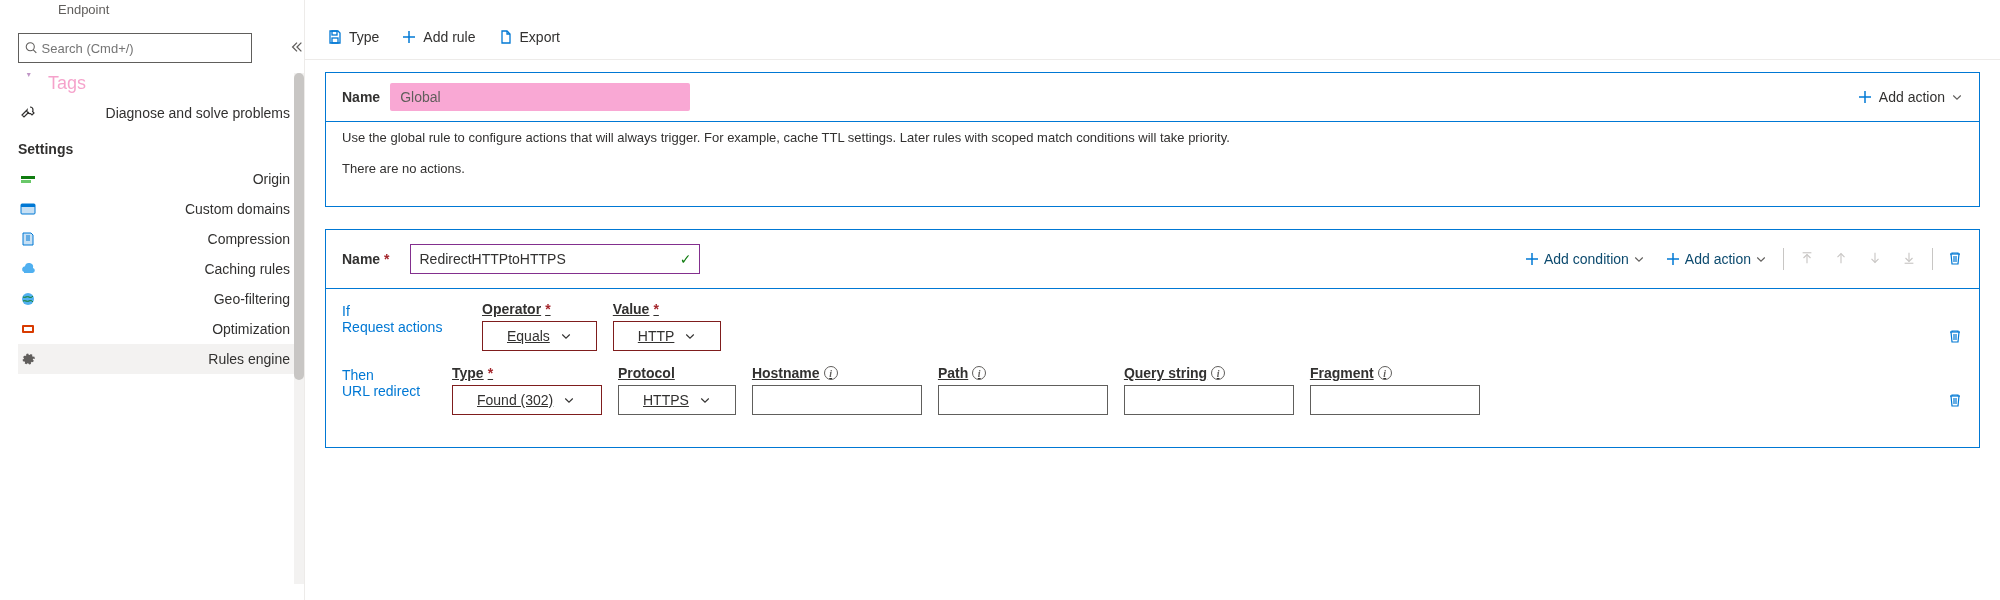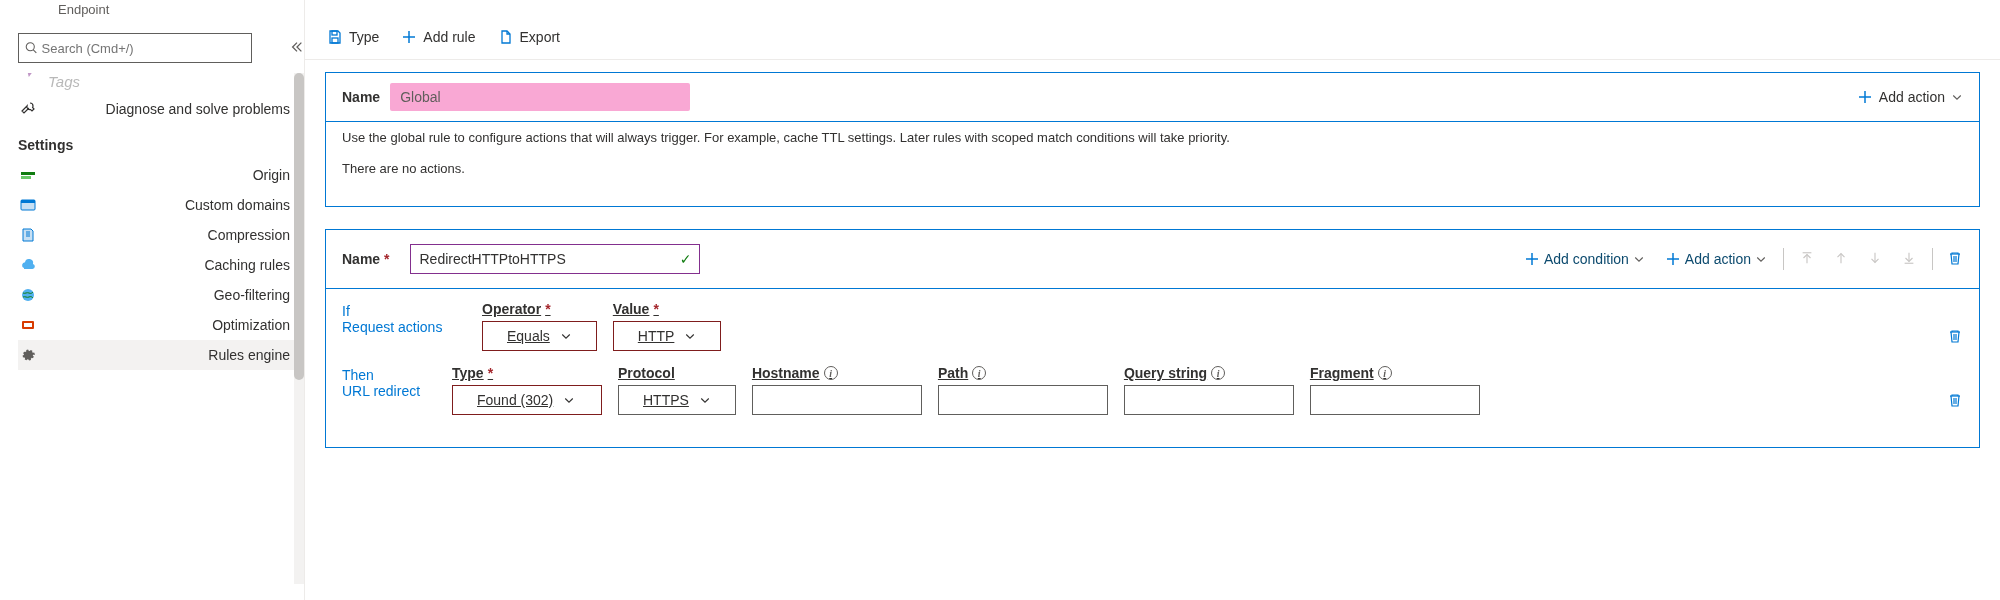--- a/index.html
+++ b/index.html
@@ -4,21 +4,21 @@
   <style>
     * { box-sizing: border-box; margin: 0; padding: 0; }
     body { font-family: "Segoe UI", -apple-system, sans-serif; font-size: 13px; color: #323130; background: #ffffff; width: 2000px; height: 600px; overflow: hidden; }
     .layout { display: flex; height: 100%; }
     .sidebar { width: 305px; border-right: 1px solid #edebe9; padding: 0 0 16px 18px; display: flex; flex-direction: column; }
     .subtitle { color: #605e5c; font-size: 13px; padding: 2px 0 16px 40px; }
     .search-row { display: flex; align-items: center; margin-bottom: 10px; }
     .search-wrap { border: 1px solid #605e5c; display: flex; align-items: center; padding: 2px 6px; height: 30px; width: 234px; }
     .search-wrap input { border: none; outline: none; font-size: 13px; width: 100%; }
     .collapse-btn { margin-left: 38px; color: #605e5c; cursor: pointer; }
-    .nav-trunc { color: #737373; font-size: 15px; padding: 0 0 4px 30px; position: relative; font-style: italic; }
+    .nav-trunc { color: #ec4899; font-size: 18px; padding: 0 0 4px 30px; position: relative; }
     .nav-trunc::before { content: "\25BE"; color: #832f8e; position: absolute; left: 8px; top: -6px; font-size: 11px;}
     .nav-item, .nav-heading { padding: 7px 4px 7px 2px; display: flex; align-items: center; gap: 10px; cursor: pointer; font-size: 14px; justify-content: space-between; }
     .nav-item .icon { width: 16px; height: 16px; display:inline-flex; align-items:center; justify-content:center; }
     .nav-heading { font-weight: 600; color: #323130; cursor: default; padding-left: 0; margin-top: 6px;}
     .nav-item.active { background: #f3f2f1; }
     .scroll-track { width: 10px; background: #f3f2f1; margin-left: auto; position: relative; height: 100%; }
     .scroll-thumb { position: absolute; background: #c8c6c4; width: 100%; border-radius: 5px; }
     .sidebar-scrollarea { display:flex; flex:1; overflow:hidden;}
     .sidebar-inner { flex:1; }
 

